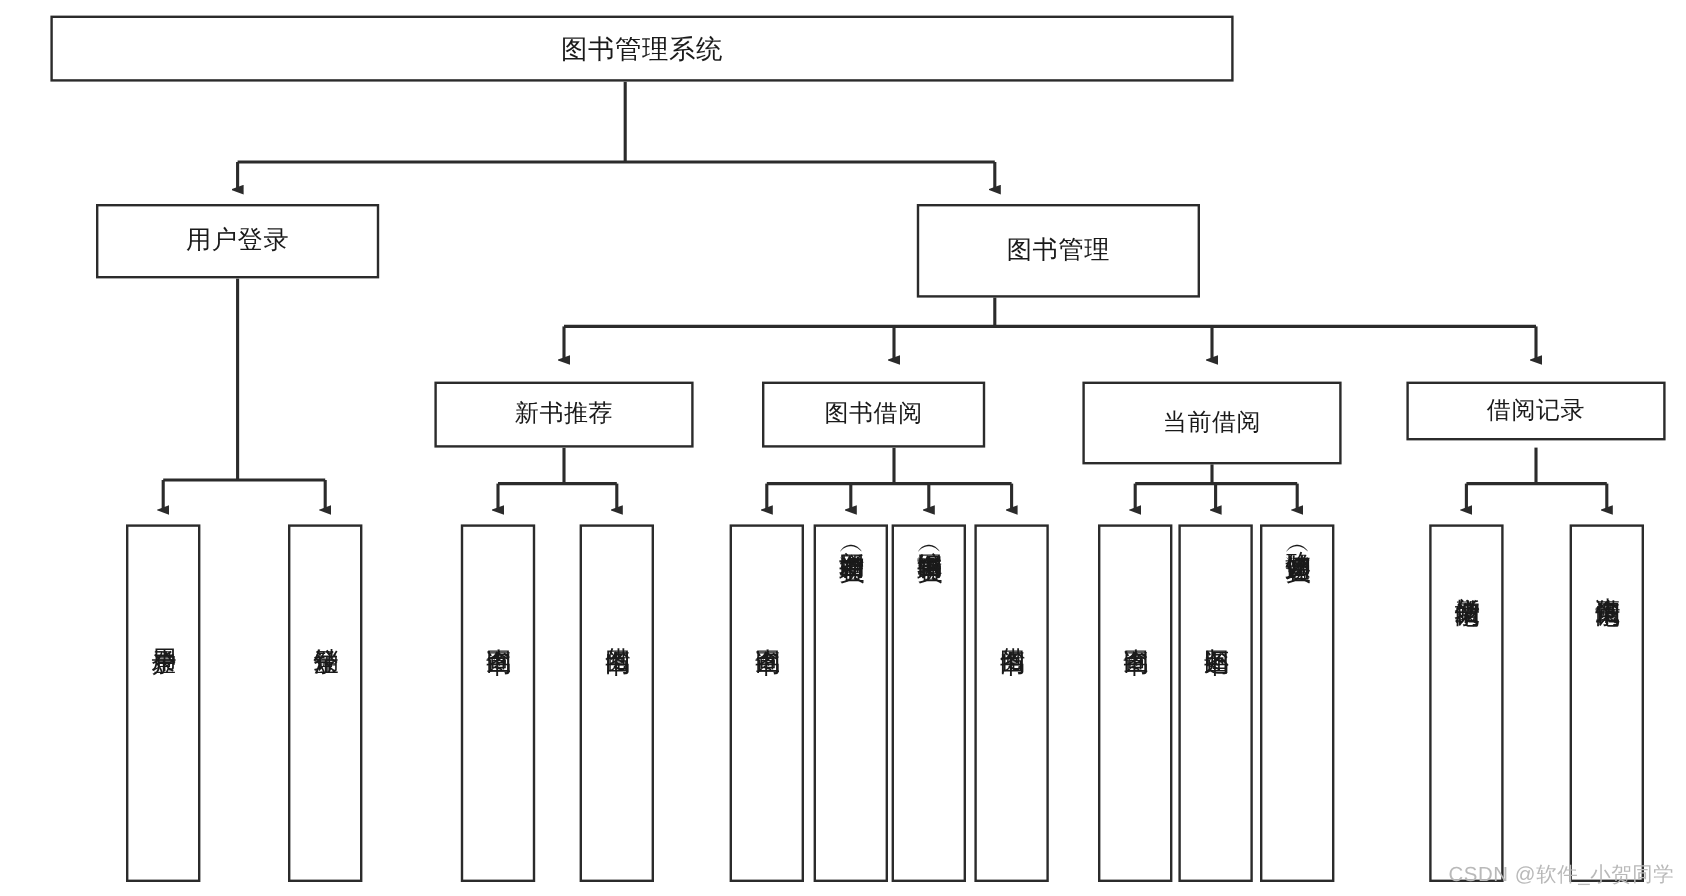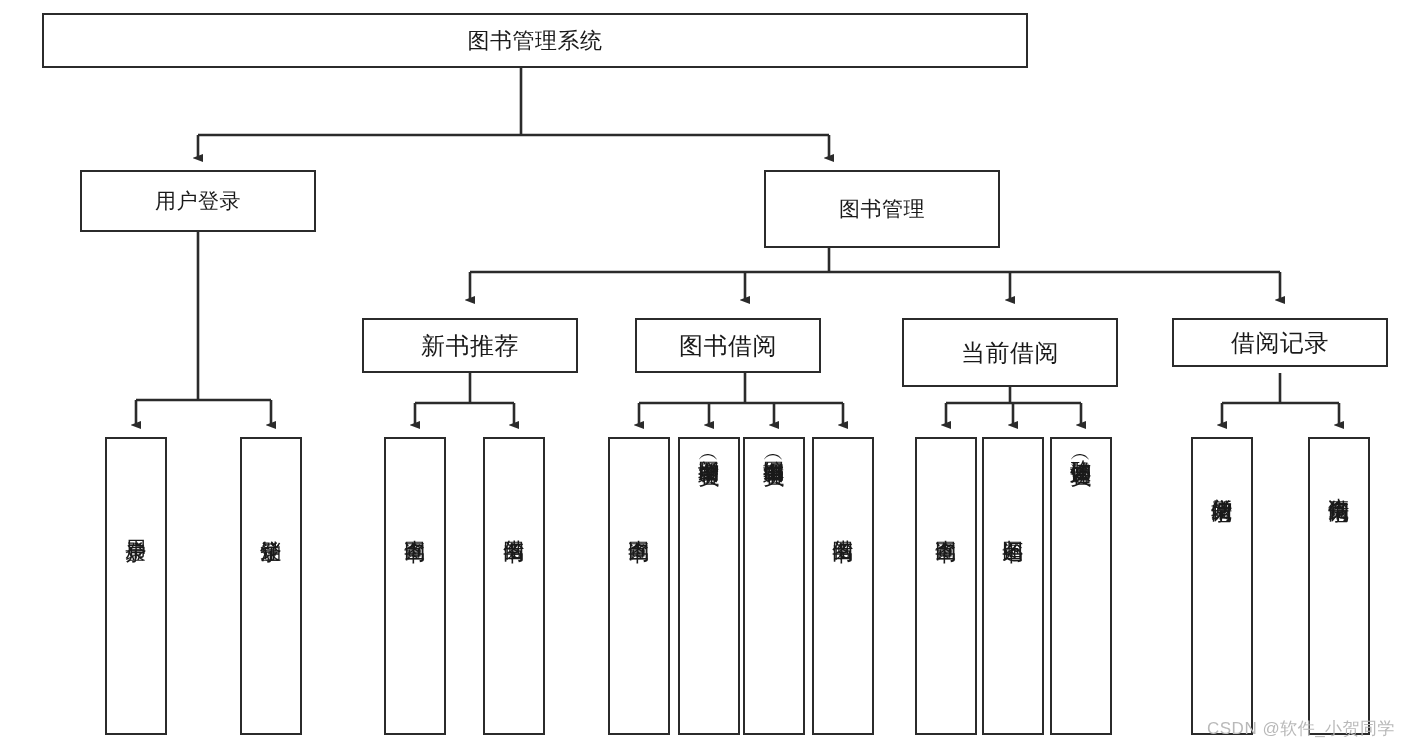--- a/index.html
+++ b/index.html
@@ -49,21 +49,21 @@
   .node.vert .label {
     writing-mode: vertical-rl;
     text-orientation: upright;
     font-size: 21px;
     line-height: 1.22;
     letter-spacing: 1px;
     white-space: nowrap;
   }
   .node.root .label { font-size: 22px; }
   .node.lvl2 .label { font-size: 21px; }
-  .node.lvl3 .label { font-size: 24px; }
+  .node.lvl3 .label { font-size: 20px; }
   .watermark {
     position: absolute;
     font-size: 17px;
     color: #b9b9b9;
     white-space: nowrap;
     letter-spacing: 0.5px;
   }
 </style>
 </head>
 <body>

